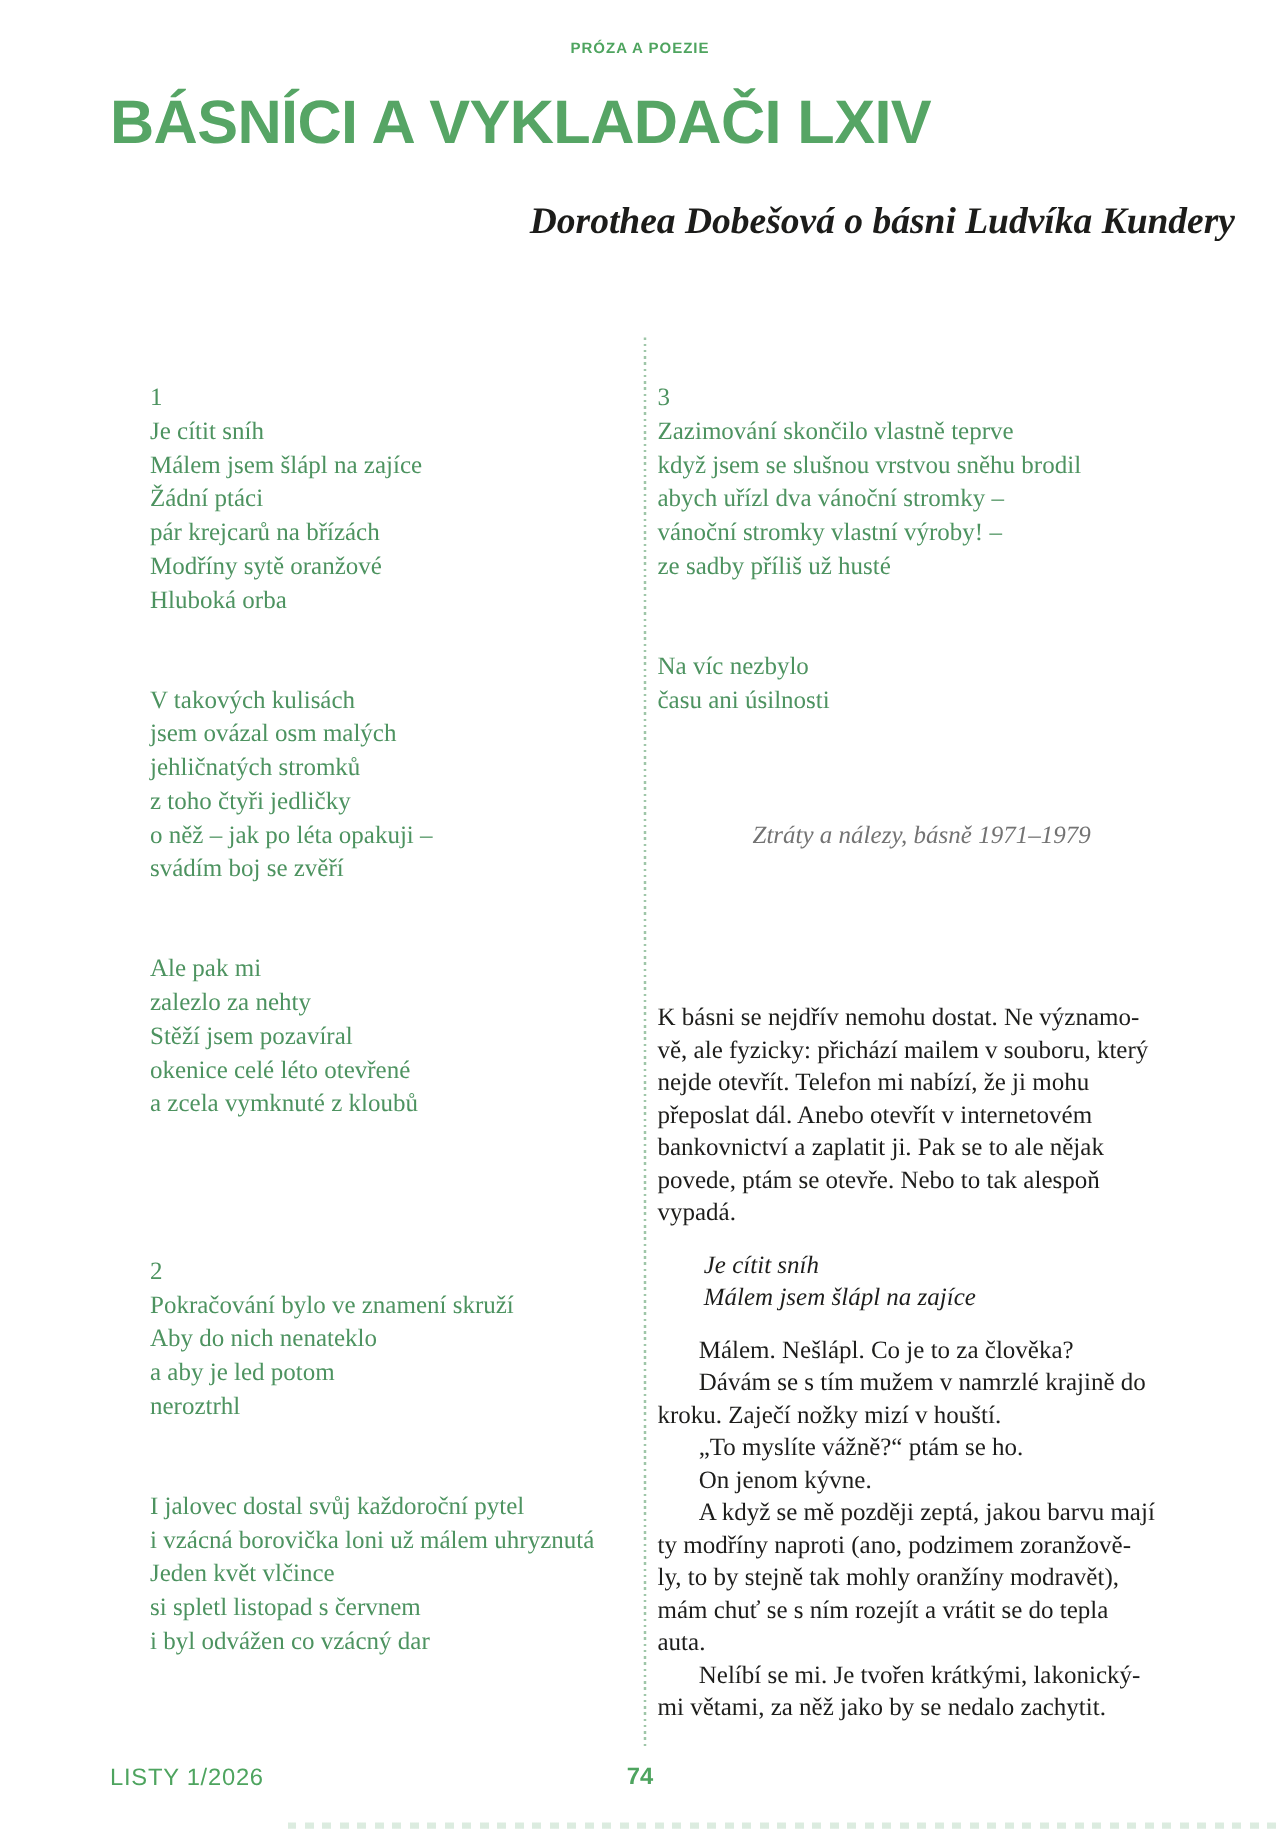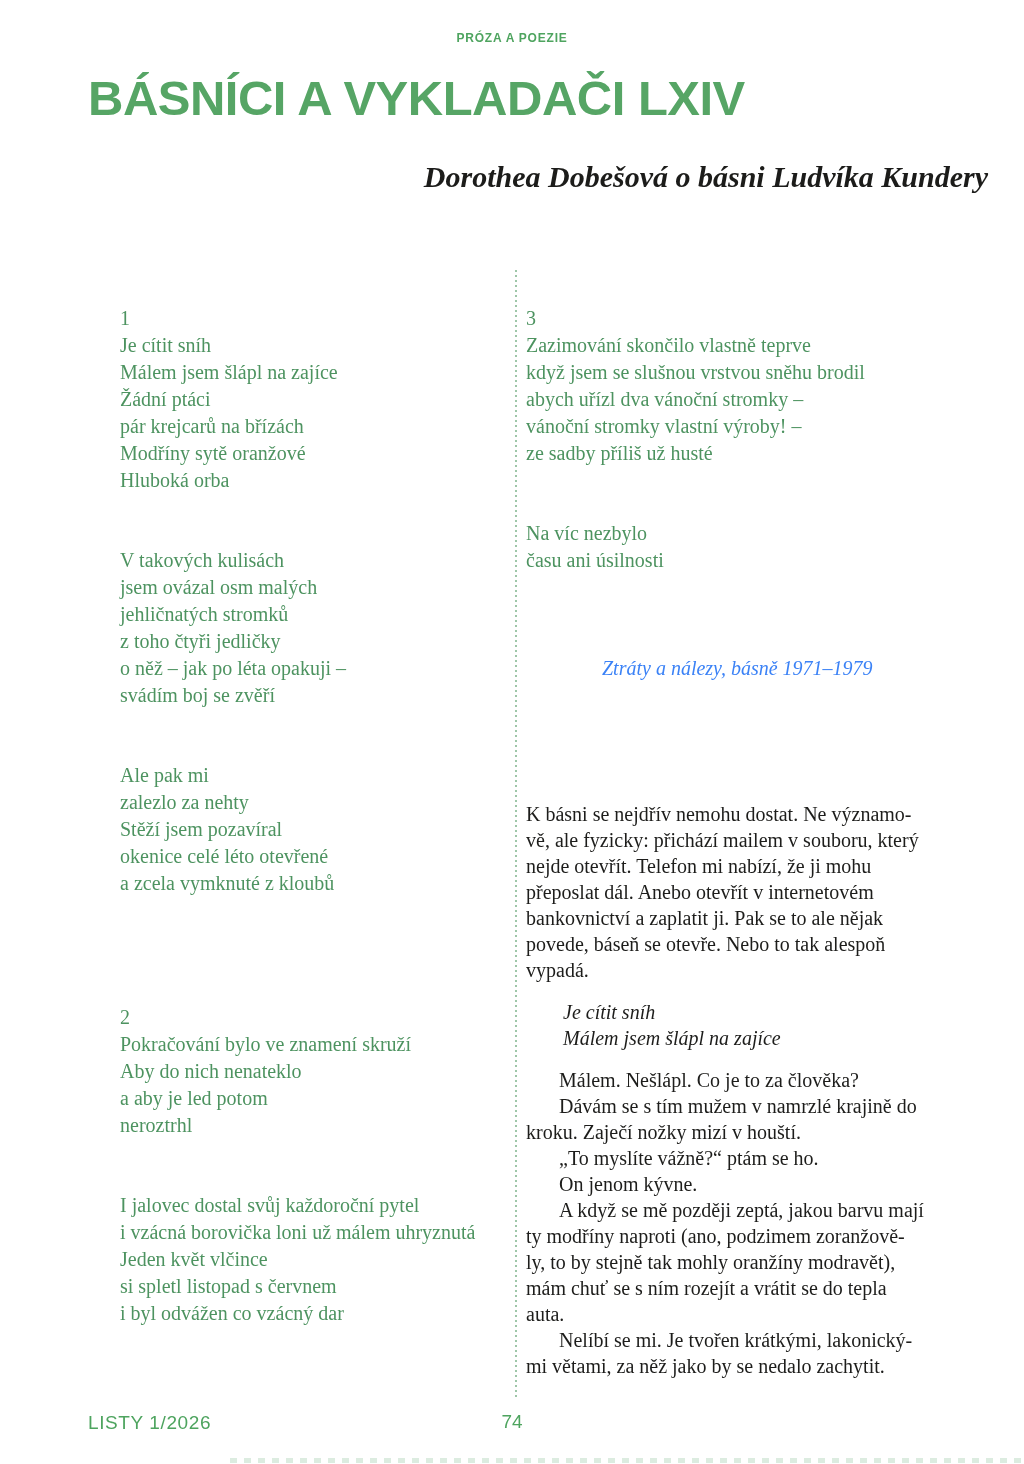--- a/index.html
+++ b/index.html
@@ -29,39 +29,39 @@
     position:absolute; left:515px; top:270px; width:2px; height:1128px;
     background-image:repeating-linear-gradient(to bottom,#9ec6a8 0 2px,transparent 2px 5px);
   }
   .poem {
     color:#4d9360; font-size:20px; line-height:27px; white-space:pre-line;
   }
   .poem-head { font-weight:bold; margin:0 0 32px 0; }
   .stanza { margin:0 0 26px 0; }
   .stanza.gap-xl { margin-top:54px; }
   .attribution {
-    color:#3b82f6; font-size:20px; line-height:27px;
+    color:#737373; font-size:20px; line-height:27px;
     font-style:italic; margin:28px 0 0 76px;
   }
   .prose {
     margin-top:92px; color:#1d1d1b; font-size:20px; line-height:26px;
   }
   .prose .para { margin:0; white-space:pre-line; text-indent:33px; }
   .prose .para.no-indent { text-indent:0; }
   .prose .quote {
     font-style:italic; margin:16px 0 16px 37px; white-space:pre-line; text-indent:0;
   }
   .footer-journal {
     position:absolute; left:88px; top:1412px;
     font-family:"Liberation Sans", sans-serif; font-size:19px;
     letter-spacing:0.6px; color:#4ea45f;
   }
   .footer-page {
     position:absolute; left:0; right:0; top:1411px; text-align:center;
-    font-family:"Liberation Sans", sans-serif; font-weight:normal;
+    font-family:"Liberation Sans", sans-serif; font-weight:bold;
     font-size:19px; color:#4ea45f;
   }
   .page-edge-artifact {
     position:absolute; left:230px; right:0; bottom:1px; height:5px; opacity:0.5;
     background-image:repeating-linear-gradient(90deg,#b9d9c1 0 7px,transparent 7px 14px);
   }
 </style>
 </head>
 <body>
 
@@ -118,21 +118,21 @@
       <div class="stanza">Na víc nezbylo
 času ani úsilnosti</div>
       <div class="attribution">Ztráty a nálezy, básně 1971–1979</div>
     </div>
     <div class="prose">
       <p class="para no-indent">K básni se nejdřív nemohu dostat. Ne významo-
 vě, ale fyzicky: přichází mailem v souboru, který
 nejde otevřít. Telefon mi nabízí, že ji mohu
 přeposlat dál. Anebo otevřít v internetovém
 bankovnictví a zaplatit ji. Pak se to ale nějak
-povede, báseň se otevře. Nebo to tak alespoň
+povede, ptám se otevře. Nebo to tak alespoň
 vypadá.</p>
       <p class="quote">Je cítit sníh
 Málem jsem šlápl na zajíce</p>
       <p class="para">Málem. Nešlápl. Co je to za člověka?</p>
       <p class="para">Dávám se s tím mužem v namrzlé krajině do
 kroku. Zaječí nožky mizí v houští.</p>
       <p class="para">„To myslíte vážně?“ ptám se ho.</p>
       <p class="para">On jenom kývne.</p>
       <p class="para">A když se mě později zeptá, jakou barvu mají
 ty modříny naproti (ano, podzimem zoranžově-

